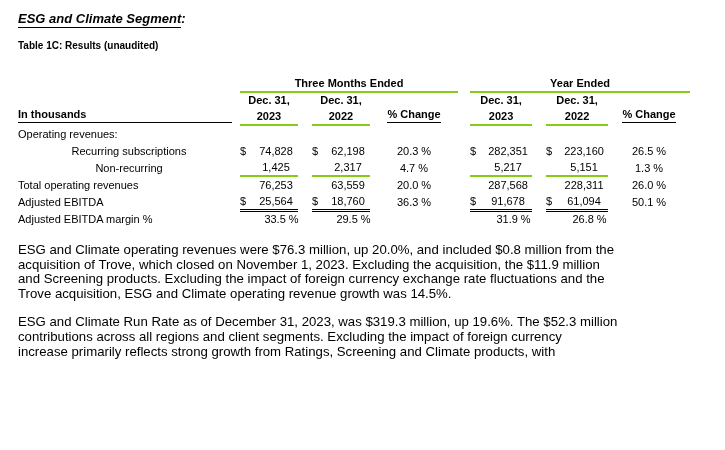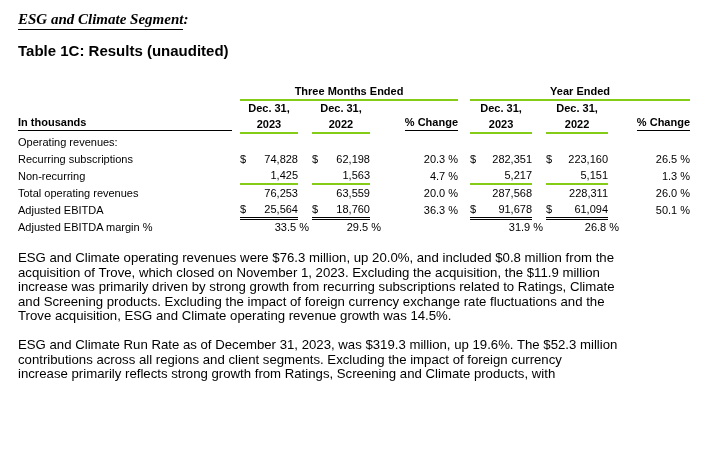--- a/index.html
+++ b/index.html
@@ -2,39 +2,39 @@
 <html><head>
 <meta charset="utf-8">
 <style>
   * { margin:0; padding:0; box-sizing:border-box; }
   html,body { background:#fff; }
   body {
     width:725px; height:450px; overflow:hidden;
     color:#000; font-family:"Liberation Sans", sans-serif;
     padding:11px 0 0 18px;
   }
-  .seg-heading { font-size:15px; font-weight:bold; font-style:italic;font-family:Liberation Serif, serif; }
+  .seg-heading { font-size:13px; font-weight:bold; font-style:italic; }
   .seg-heading .u-text { display:inline-block; border-bottom:1.5px solid #000; padding-bottom:1px; }
-  .table-title { font-size:15px; font-weight:bold; margin-top:12px; }
+  .table-title { font-size:10px; font-weight:bold; margin-top:12px; }
 
   table.results { border-collapse:collapse; table-layout:fixed; width:672px; margin-top:26px; font-size:11px; }
   table.results th, table.results td { padding:0 0 2px 0; vertical-align:bottom; font-size:11px; height:17px; white-space:nowrap; overflow:visible; }
   table.results th { font-weight:bold; }
   tr.grp-row  th, tr.grp-row  td { height:14px; }
   tr.date-row th, tr.date-row td { height:16px; }
   tr.yr-row   th, tr.yr-row   td { height:15px;margin-top:36px; }
   .l { text-align:left; }
-  .r { text-align:right; }
+  .r { text-align:center; }
   .c { text-align:center; }
   .bb { border-bottom:2px solid #84cc16; }
   .db { border-bottom:3px double #000; }
   .hu { display:inline-block; border-bottom:1px solid #000; padding-bottom:2px; }
   .hu-block { display:inline-block; width:214px; border-bottom:1px solid #000; padding-bottom:2px; text-align:left; }
   .lbl { text-align:left; }
-  .indent { padding-left:10px; }
+  .indent { padding-left:10px;text-align:center; }
   .ovr { display:inline-block; margin-right:-11px; }
   .para { width:700px; font-size:13.2px; line-height:14.6px; }
   .para-1 { margin-top:16px; }
   .para-2 { margin-top:14px; }
   .para div { white-space:nowrap; }
 </style>
 </head>
 <body>
 
 <div class="seg-heading"><span class="u-text">ESG and Climate Segment</span><span>:</span></div>
@@ -114,21 +114,21 @@
     <td class="r">223,160</td>
     <td class="r">26.5 %</td>
   </tr>
 
   <tr>
     <td class="lbl indent">Non-recurring</td>
     <td class="l bb"></td>
     <td class="r bb">1,425</td>
     <td></td>
     <td class="l bb"></td>
-    <td class="r bb">1,563</td>
+    <td class="r bb">2,317</td>
     <td class="r">4.7 %</td>
     <td></td>
     <td class="l bb"></td>
     <td class="r bb">5,217</td>
     <td></td>
     <td class="l bb"></td>
     <td class="r bb">5,151</td>
     <td class="r">1.3 %</td>
   </tr>
 
@@ -182,21 +182,20 @@
     <td class="l"></td>
     <td class="r"><span class="ovr">26.8 %</span></td>
     <td class="r"></td>
   </tr>
 </tbody>
   </table>
 
 <div class="para para-1">
   <div>ESG and Climate operating revenues were $76.3 million, up 20.0%, and included $0.8 million from the</div>
   <div>acquisition of Trove, which closed on November 1, 2023. Excluding the acquisition, the $11.9 million</div>
-  <div>increase was primarily driven by strong growth from recurring subscriptions related to Ratings, Climate</div>
   <div>and Screening products. Excluding the impact of foreign currency exchange rate fluctuations and the</div>
   <div>Trove acquisition, ESG and Climate operating revenue growth was 14.5%.</div>
 </div>
 
 <div class="para para-2">
   <div>ESG and Climate Run Rate as of December 31, 2023, was $319.3 million, up 19.6%. The $52.3 million</div>
   <div>contributions across all regions and client segments. Excluding the impact of foreign currency</div>
   <div>increase primarily reflects strong growth from Ratings, Screening and Climate products, with</div>
 </div>
 

